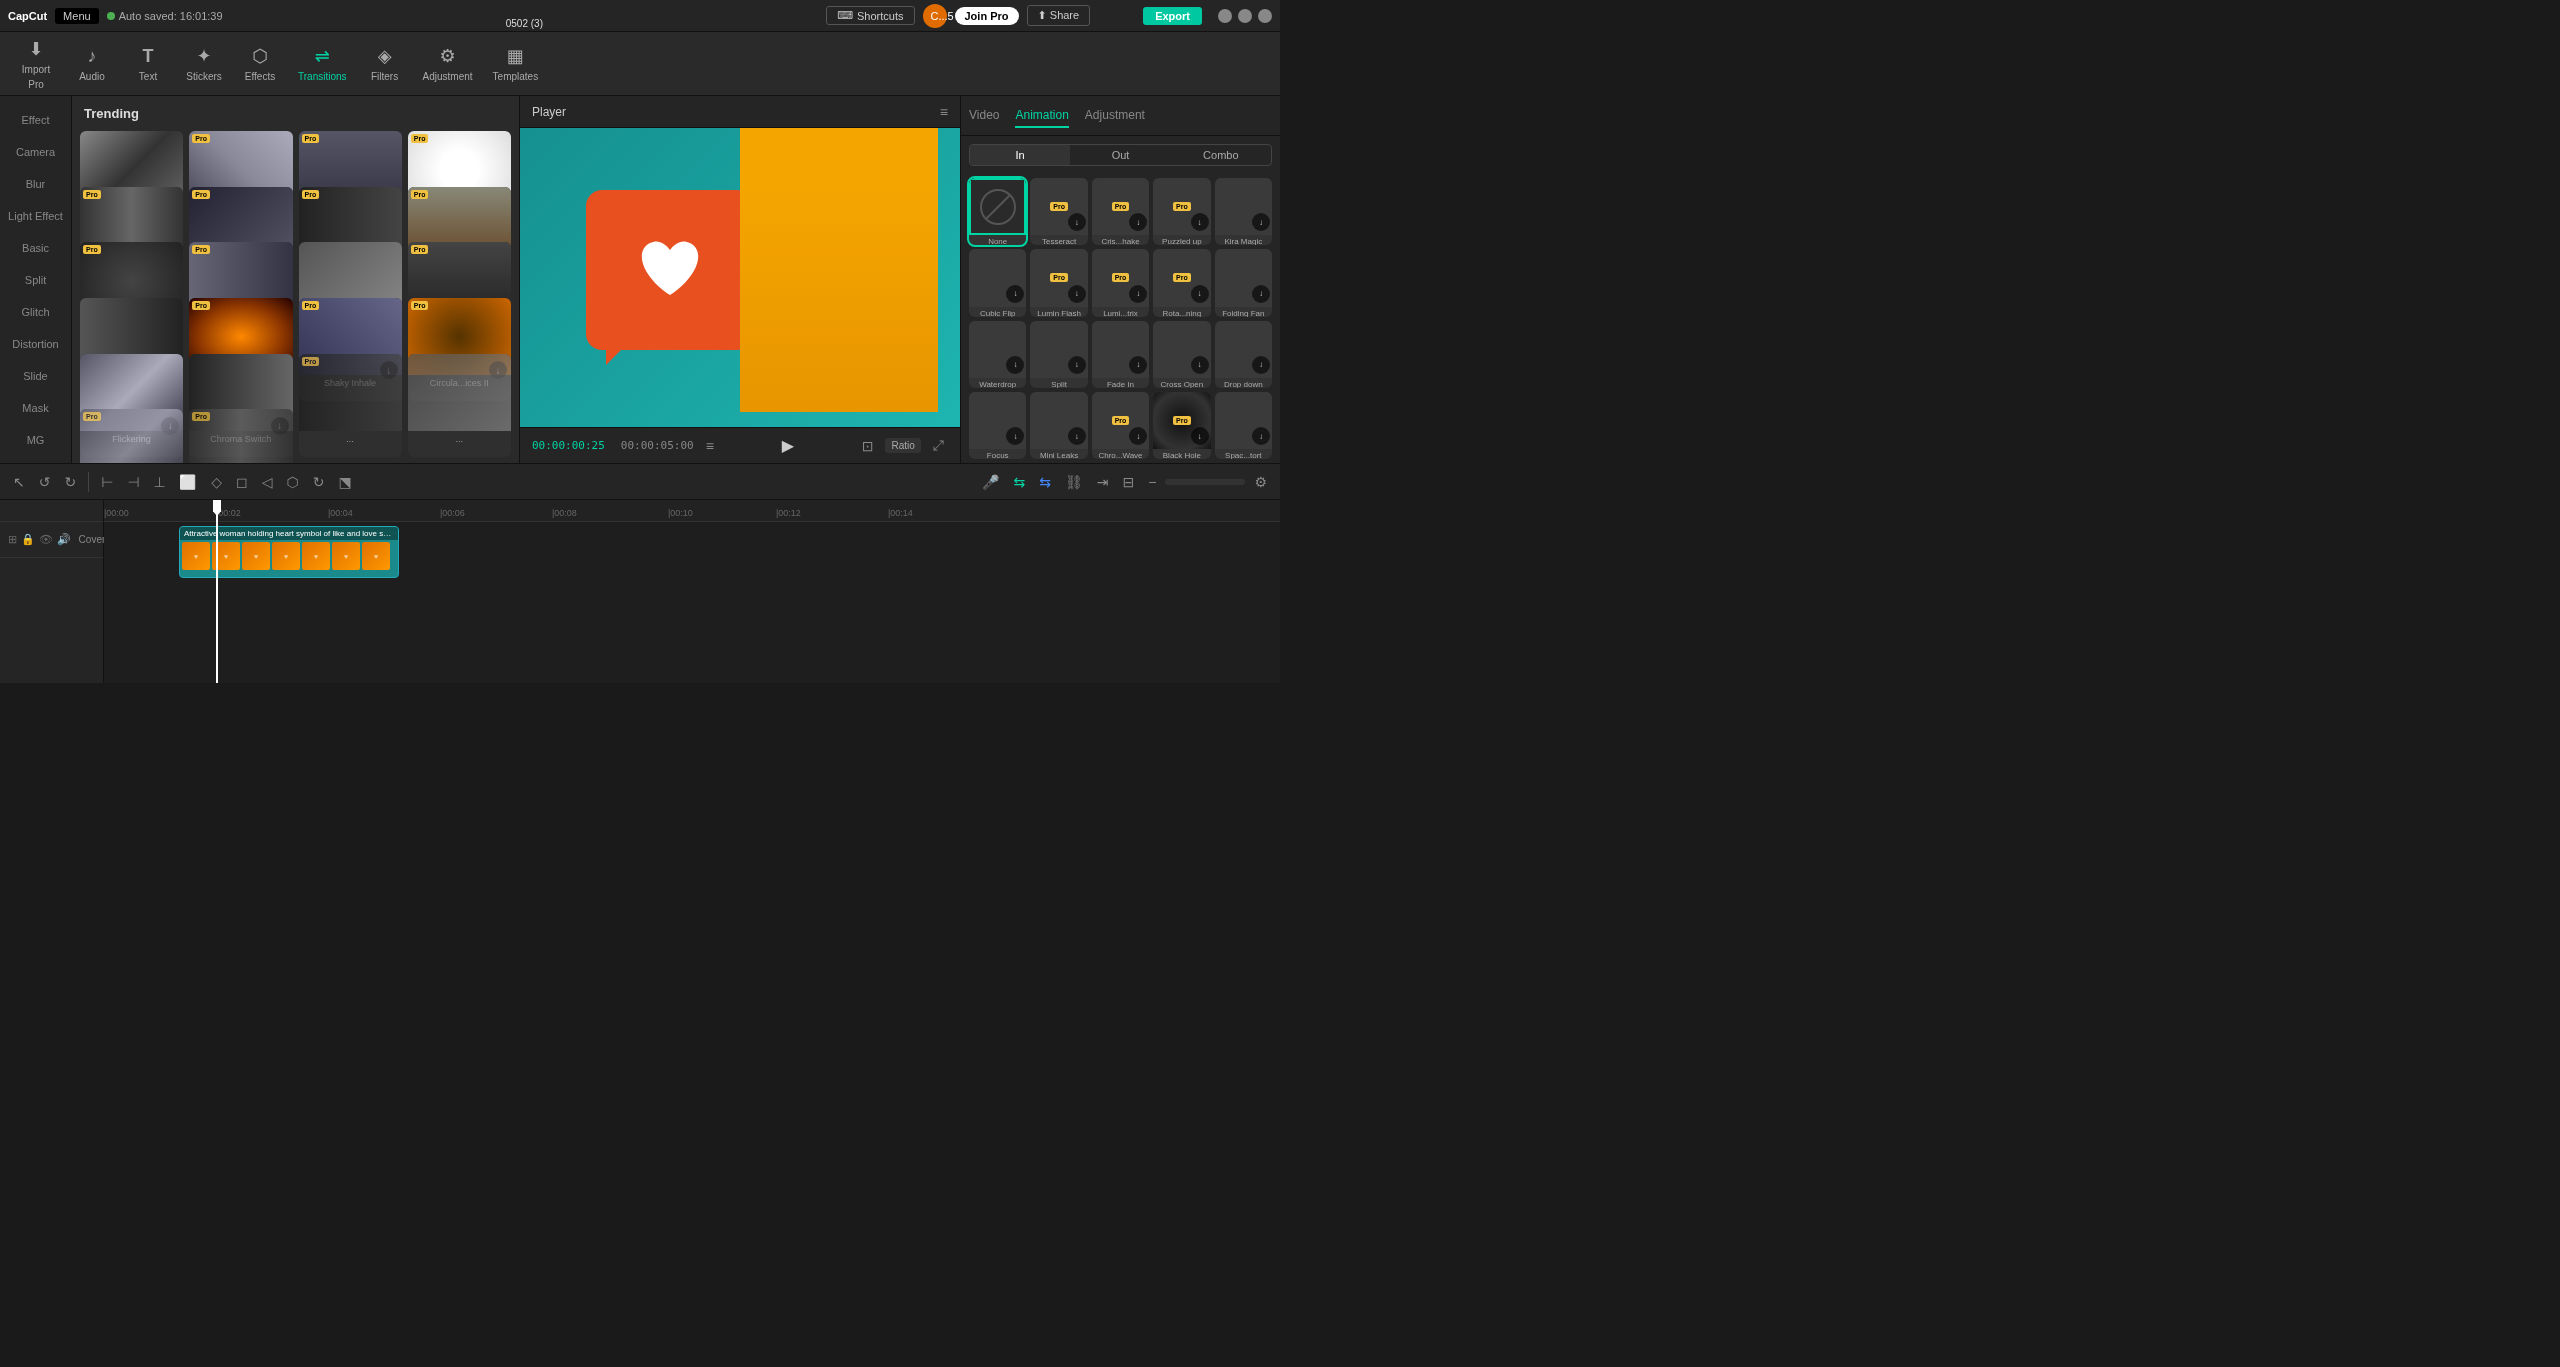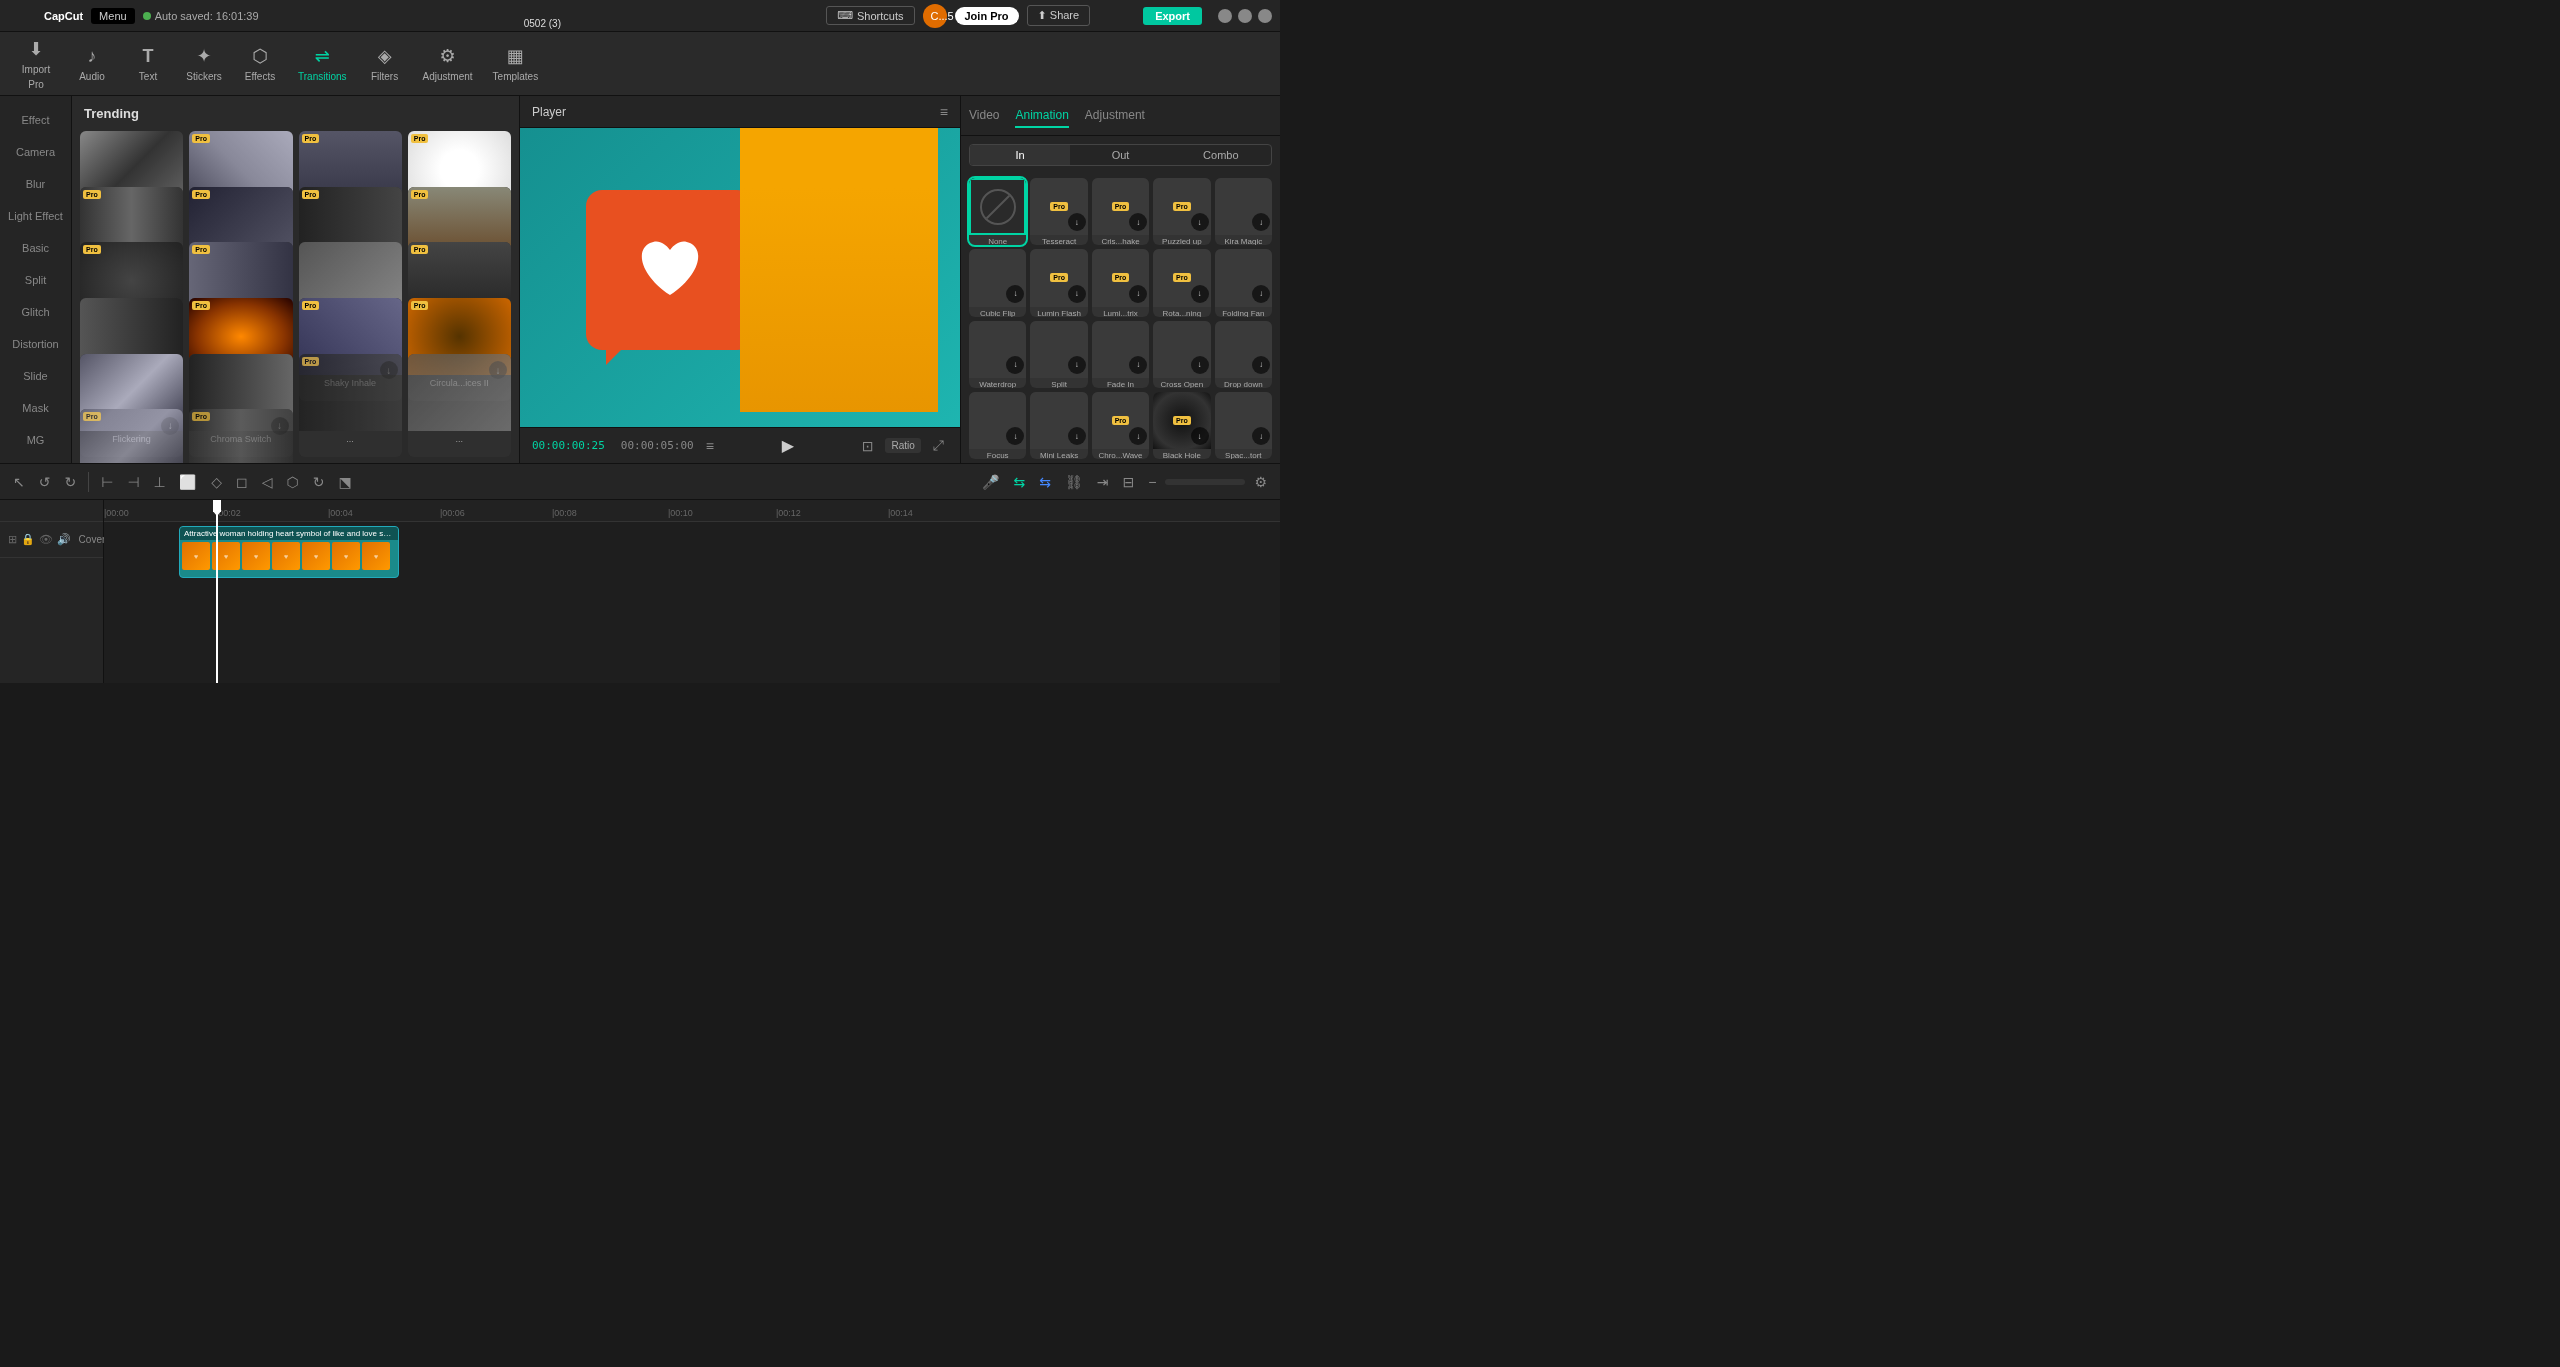--- a/index.html
+++ b/index.html
@@ -19,21 +19,21 @@
     .title-bar {
       display: flex;
       align-items: center;
       background: #252525;
       height: 32px;
       padding: 0 8px;
       flex-shrink: 0;
       border-bottom: 1px solid #111;
     }
     .title-bar-left { display: flex; align-items: center; gap: 8px; }
-    .logo { color: #fff; font-weight: bold; font-size: 11px; margin-left: 36px; }
+    .logo { color: #fff; font-weight: bold; font-size: 11px; }
     .menu-btn {
       background: #000000;
       border: none;
       color: #ccc;
       padding: 2px 8px;
       border-radius: 3px;
       cursor: pointer;
       font-size: 11px;
     }
     .auto-saved { color: #aaa; font-size: 11px; display: flex; align-items: center; gap: 4px; }

